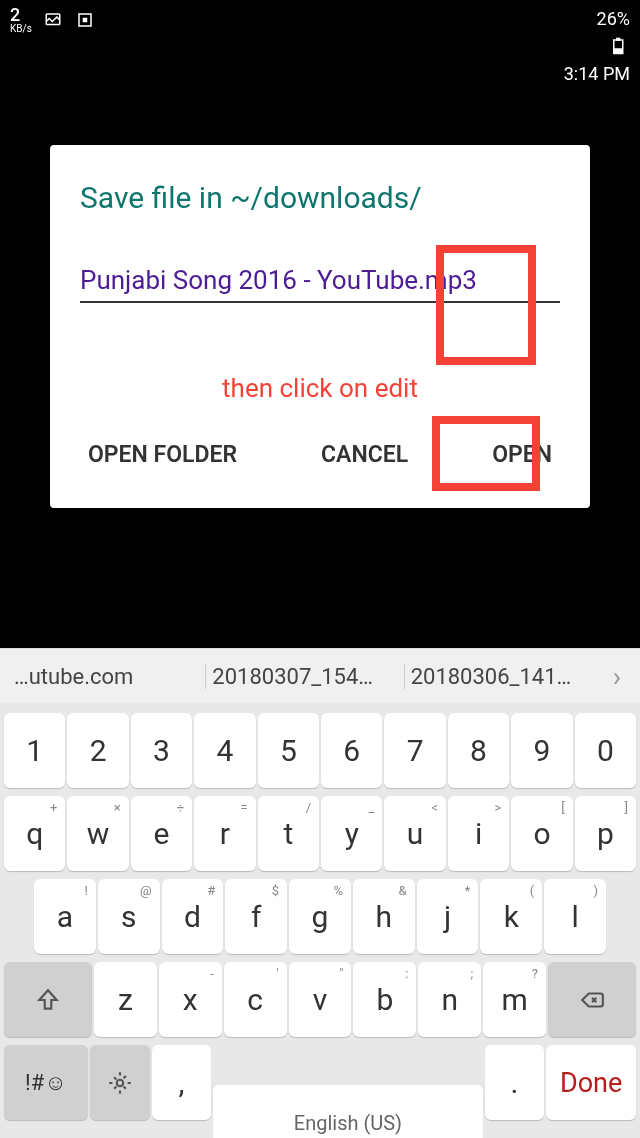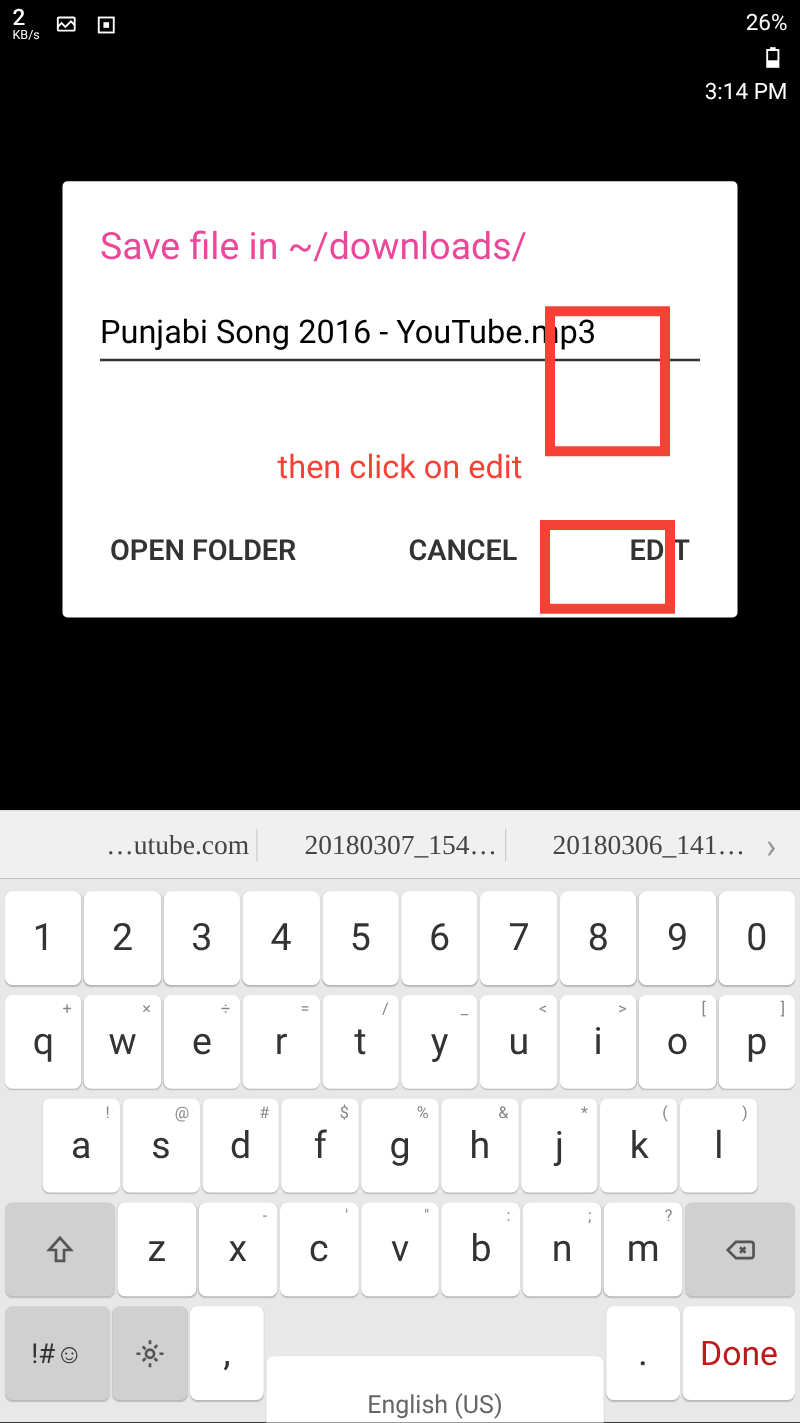--- a/index.html
+++ b/index.html
@@ -7,32 +7,32 @@
 
 .status-bar { height: 40px; background: #000; color: #fff; display: flex; align-items: center; padding: 0 10px; font-size: 18px; }
 .status-left { display: flex; align-items: center; gap: 10px; }
 .status-right { margin-left: auto; display: flex; align-items: flex-end; gap: 8px; flex-direction: column; }
 .kbs { display: flex; flex-direction: column; line-height: 1; font-size: 14px; }
 .kbs-val { font-size: 18px; font-weight: 500; }
 .kbs-unit { font-size: 10px; }
 .status-icon { width: 22px; height: 18px; }
 
 .dialog { position: absolute; top: 145px; left: 50px; right: 50px; background: #fff; border-radius: 4px; box-shadow: 0 10px 40px rgba(0,0,0,0.5); padding: 35px 30px 30px; }
-.dialog-title { font-size: 30px; color: #ec4899; margin-bottom: 36px; }
-.filename-input { width: 100%; font-size: 26px; color: #000000; border: none; border-bottom: 2px solid #333; padding-bottom: 6px; outline: none; background: transparent; text-align: left; }
+.dialog-title { font-size: 30px; color: #0f766e; margin-bottom: 50px; }
+.filename-input { width: 100%; font-size: 26px; color: #4c1d95; border: none; border-bottom: 2px solid #333; padding-bottom: 6px; outline: none; background: transparent; text-align: left; }
 .annotation { color: #f44336; font-size: 26px; text-align: center; margin-top: 35px; line-height: 1.3; }
 .dialog-buttons { display: flex; justify-content: space-between; margin-top: 25px; gap: 18px; }
 .dialog-btn { border: none; background: none; font-size: 23px; font-weight: 600; color: #333; padding: 10px 8px; cursor: pointer; }
 
 .highlight-box { position: absolute; border: 8px solid #f44336; background: transparent; pointer-events: none; }
 .hb1 { top: 245px; left: 436px; width: 100px; height: 120px; }
 .hb2 { top: 416px; left: 432px; width: 108px; height: 75px; }
 
 .suggestions { position: absolute; bottom: 435px; left: 0; right: 0; height: 55px; background: #f0f0f0; display: flex; align-items: center; padding: 0 8px; border-top: 1px solid #ddd; }
-.sugg-item { flex: 1; text-align: right; font-size: 22px; color: #444; white-space: nowrap; overflow: hidden; text-overflow: ellipsis; padding: 0 6px; border-right: 1px solid #ccc; font-family: Liberation Serif, serif; }
+.sugg-item { flex: 1; text-align: left; font-size: 22px; color: #444; white-space: nowrap; overflow: hidden; text-overflow: ellipsis; padding: 0 6px; border-right: 1px solid #ccc; }
 .sugg-item:nth-child(3) { border-right: none; }
 .sugg-arrow { width: 30px; text-align: center; font-size: 28px; color: #999; }
 
 .keyboard { position: absolute; bottom: 0; left: 0; right: 0; height: 435px; background: #e8e8e8; padding: 10px 4px 6px; display: flex; flex-direction: column; gap: 8px; }
 .kb-row { display: flex; gap: 2px; }
 .key { flex: 1; height: 75px; background: #fff; border-radius: 6px; display: flex; flex-direction: column; align-items: center; justify-content: center; font-size: 30px; color: #333; position: relative; box-shadow: 0 1px 1px rgba(0,0,0,0.2); cursor: pointer; }
 .key-hint { position: absolute; top: 4px; right: 8px; font-size: 13px; color: #888; }
 .key-special { background: #d0d0d0; }
 .key-wide { flex: 1.4; }
 .key-space { flex: 4.5; font-size: 20px; color: #666; margin-top: 40px; }
@@ -82,21 +82,21 @@
 <div class="dialog">
   <div class="dialog-title">Save file in ~/downloads/</div>
   <input class="filename-input" value="Punjabi Song 2016 - YouTube.mp3" style="">
   <div class="annotation">
     <br>
     <span>then click on edit</span>
   </div>
   <div class="dialog-buttons">
     <button class="dialog-btn">OPEN FOLDER</button>
     <button class="dialog-btn">CANCEL</button>
-    <button class="dialog-btn">EDIT</button>
+    <button class="dialog-btn">OPEN</button>
   </div>
 </div>
 
 <div class="highlight-box hb1"></div>
 <div class="highlight-box hb2"></div>
 
 <div class="suggestions">
   <div class="sugg-item">…utube.com</div>
   <div class="sugg-item">20180307_154…</div>
   <div class="sugg-item">20180306_141…</div>

